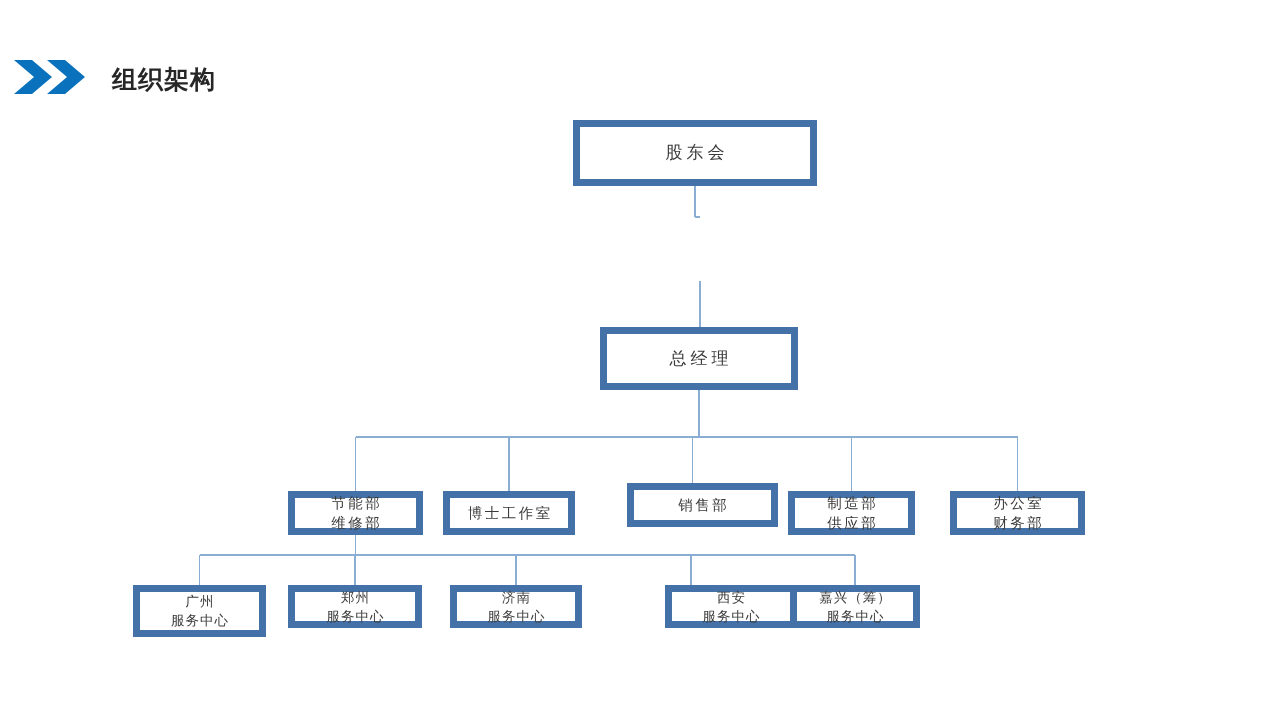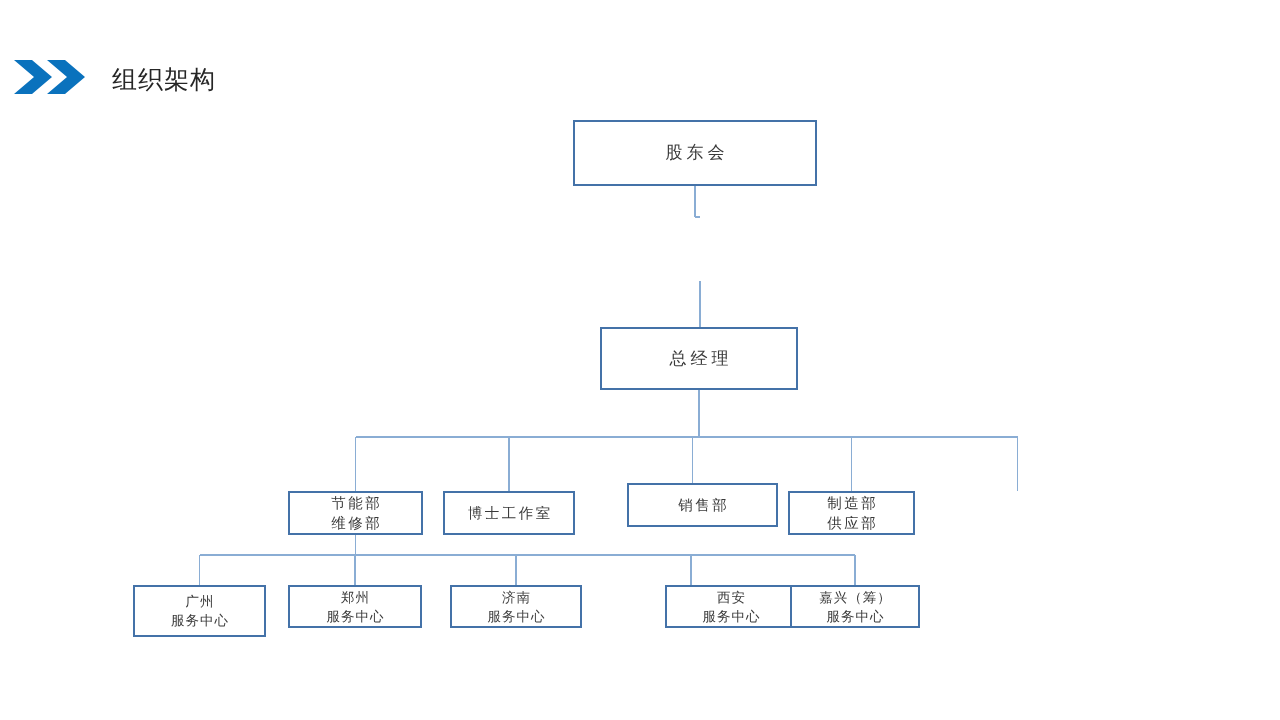--- a/index.html
+++ b/index.html
@@ -29,21 +29,21 @@
     left: 14px;
     top: 58px;
     width: 72px;
     height: 38px;
   }
   #page-title {
     position: absolute;
     left: 112px;
     top: 62px;
     font-size: 25px;
-    font-weight: normal;
+    font-weight: bold;
     color: #262626;
     letter-spacing: 1px;
     line-height: 34px;
     white-space: nowrap;
   }
 
   
   #chart {
     position: absolute;
     left: 0;
@@ -56,21 +56,21 @@
     left: 0;
     top: 0;
     width: 1280px;
     height: 720px;
   }
 
   .node {
     position: absolute;
     box-sizing: border-box;
     background: #ffffff;
-    border: 2px solid #f97316;
+    border: 7px solid #f97316;
     display: flex;
     flex-direction: column;
     align-items: center;
     justify-content: center;
     color: #3a3a3a;
     text-align: center;
     z-index: 2;
   }
   .node .line1,
   .node .line2 {
@@ -142,20 +142,24 @@
     <div class="node node-dept" style="left: 443px; top: 491px; width: 132px; height: 44px; border-color: rgb(68, 114, 168); color: rgb(58, 58, 58);">
       <span class="line1">博士工作室</span>
     </div>
     <div class="node node-dept" style="left: 627px; top: 483px; width: 151px; height: 44px; border-color: rgb(68, 114, 168); color: rgb(58, 58, 58);">
       <span class="line1">销售部</span>
     </div>
     <div class="node node-dept" style="left: 788px; top: 491px; width: 127px; height: 44px; border-color: rgb(68, 114, 168); color: rgb(58, 58, 58);">
       <span class="line1">制造部</span>
       <span class="line2">供应部</span>
     </div>
+    <div class="node node-dept" style="left: 950px; top: 491px; width: 135px; height: 44px; border-color: rgb(68, 114, 168); color: rgb(58, 58, 58);">
+      <span class="line1">办公室</span>
+      <span class="line2">财务部</span>
+    </div>
     <div class="node node-center" style="left: 133px; top: 585px; width: 133px; height: 52px; border-color: rgb(68, 114, 168); color: rgb(58, 58, 58);">
       <span class="line1">广州</span>
       <span class="line2">服务中心</span>
     </div>
     <div class="node node-center" style="left: 288px; top: 585px; width: 134px; height: 43px; border-color: rgb(68, 114, 168); color: rgb(58, 58, 58); text-align: center;">
       <span class="line1">郑州</span>
       <span class="line2">服务中心</span>
     </div>
     <div class="node node-center" style="left: 450px; top: 585px; width: 132px; height: 43px; border-color: rgb(68, 114, 168); color: #404040;">
       <span class="line1">济南</span>

